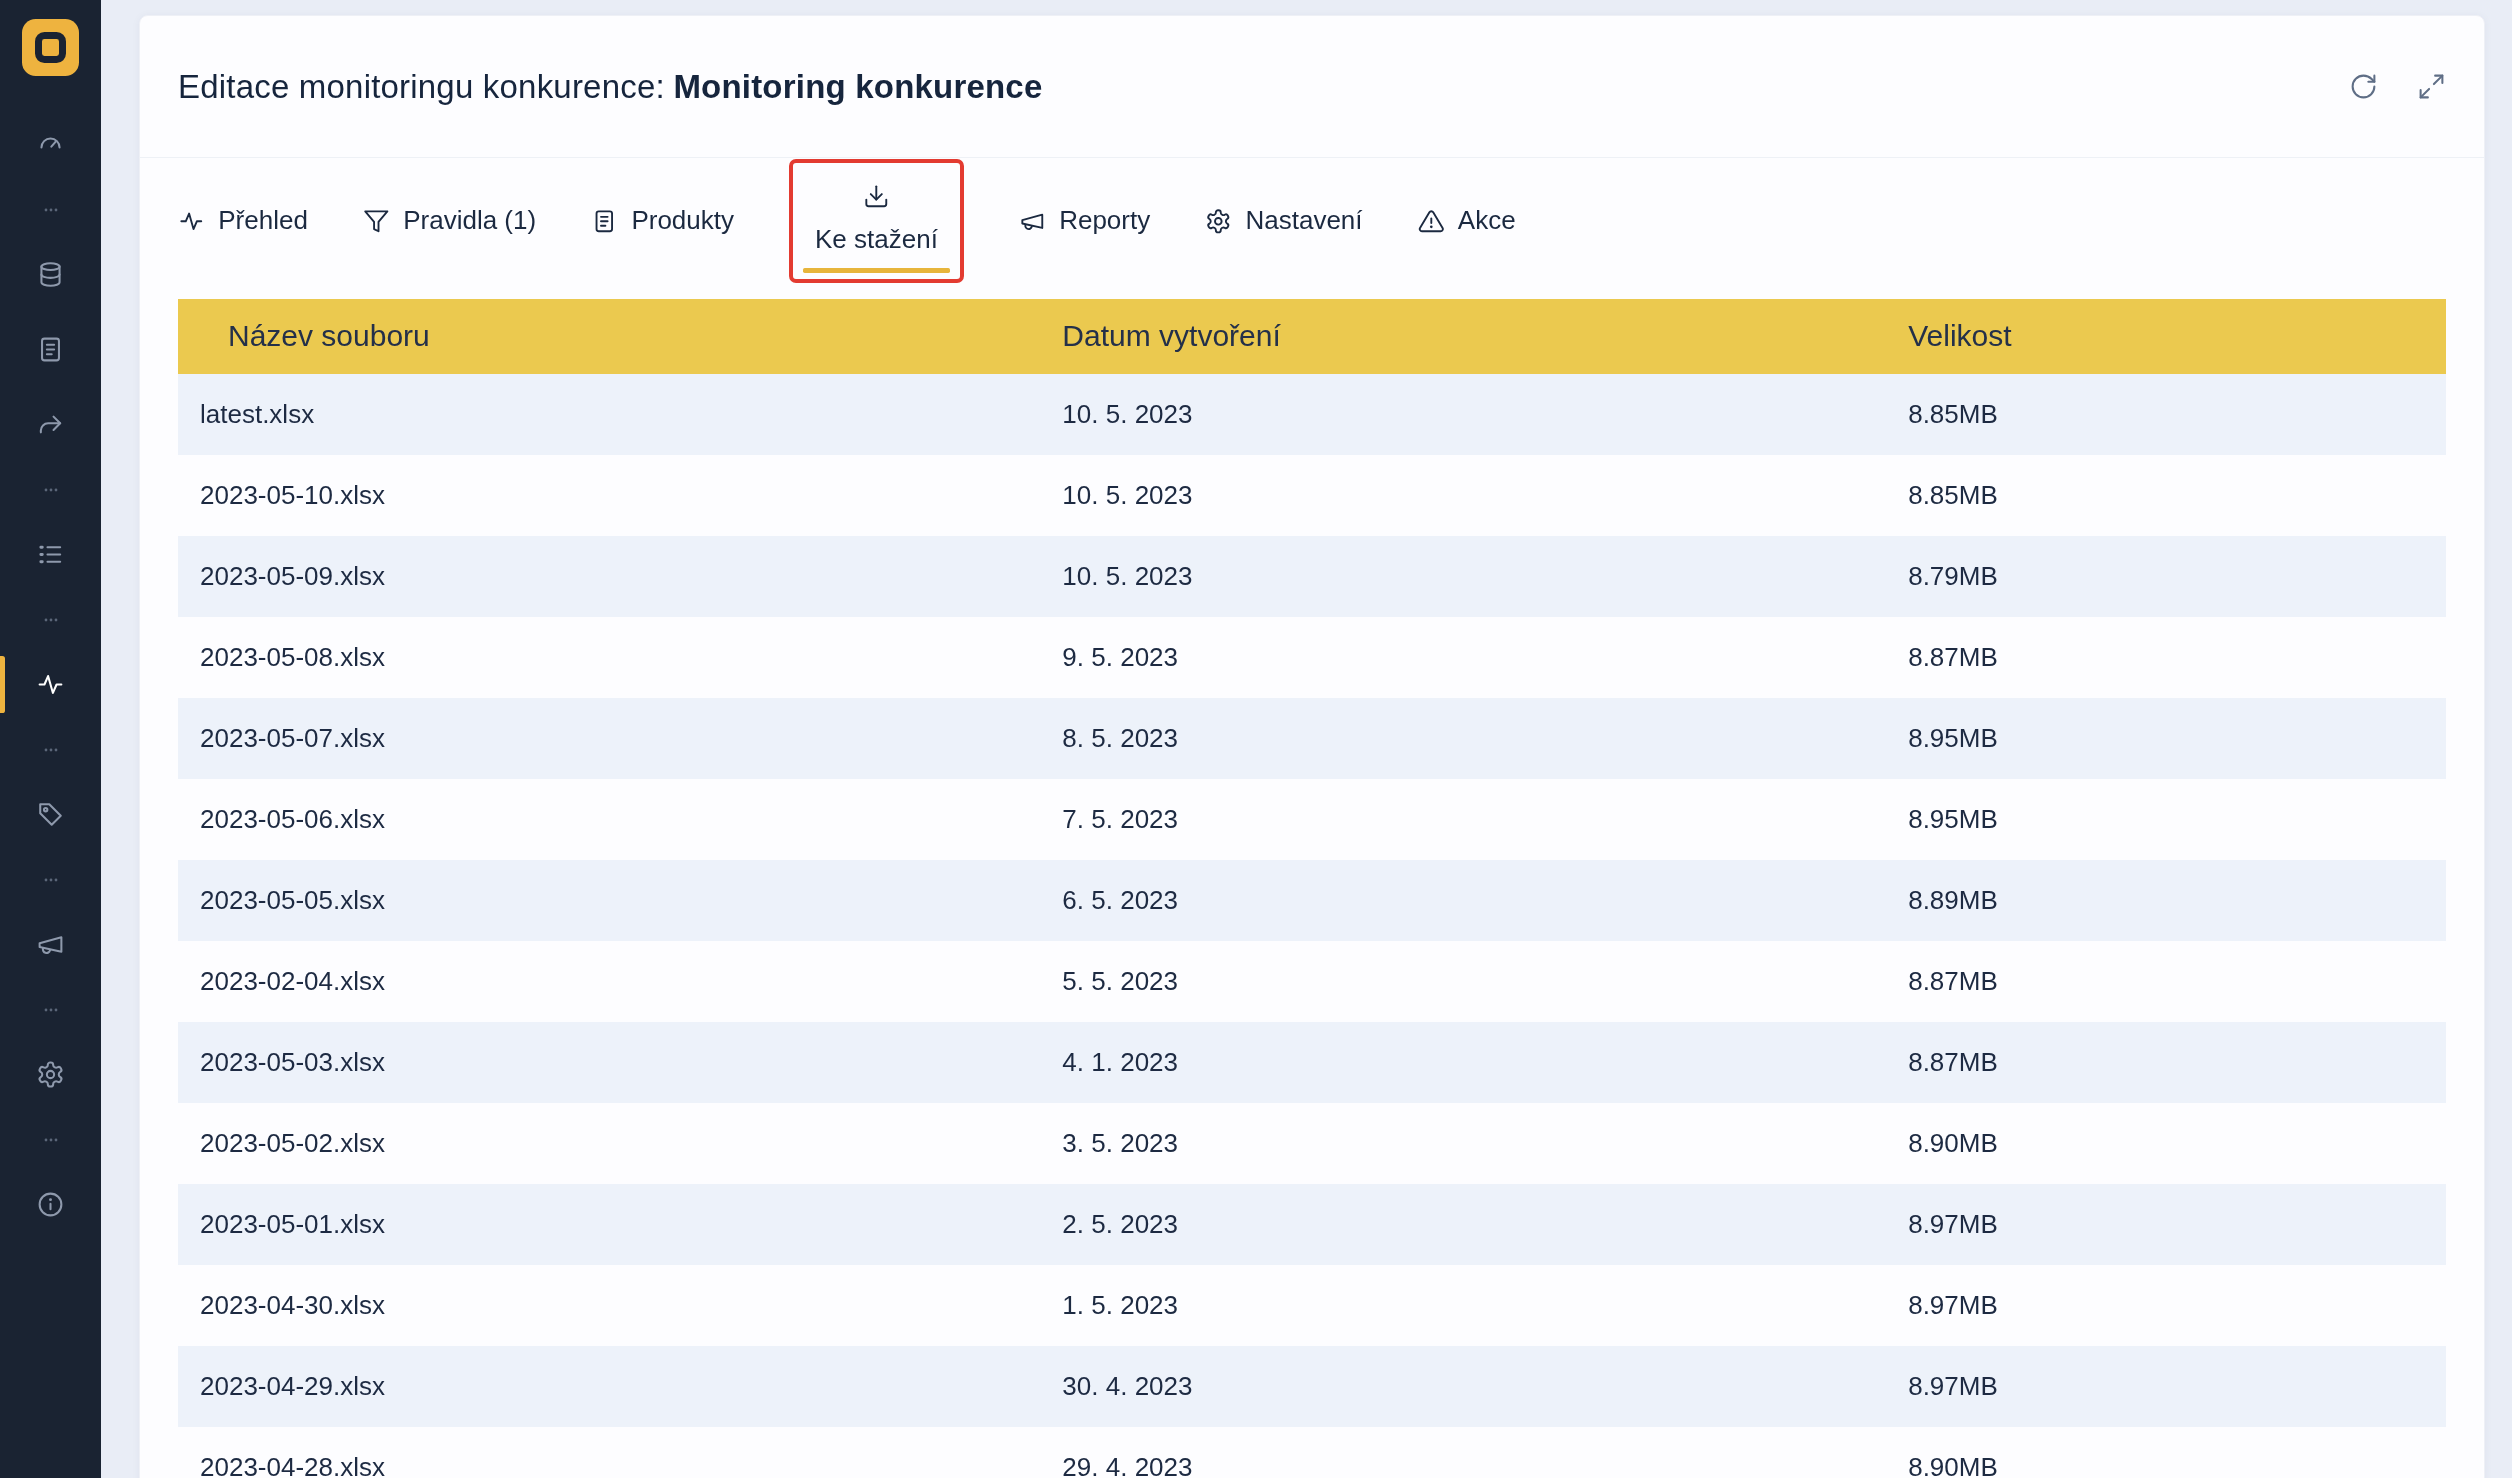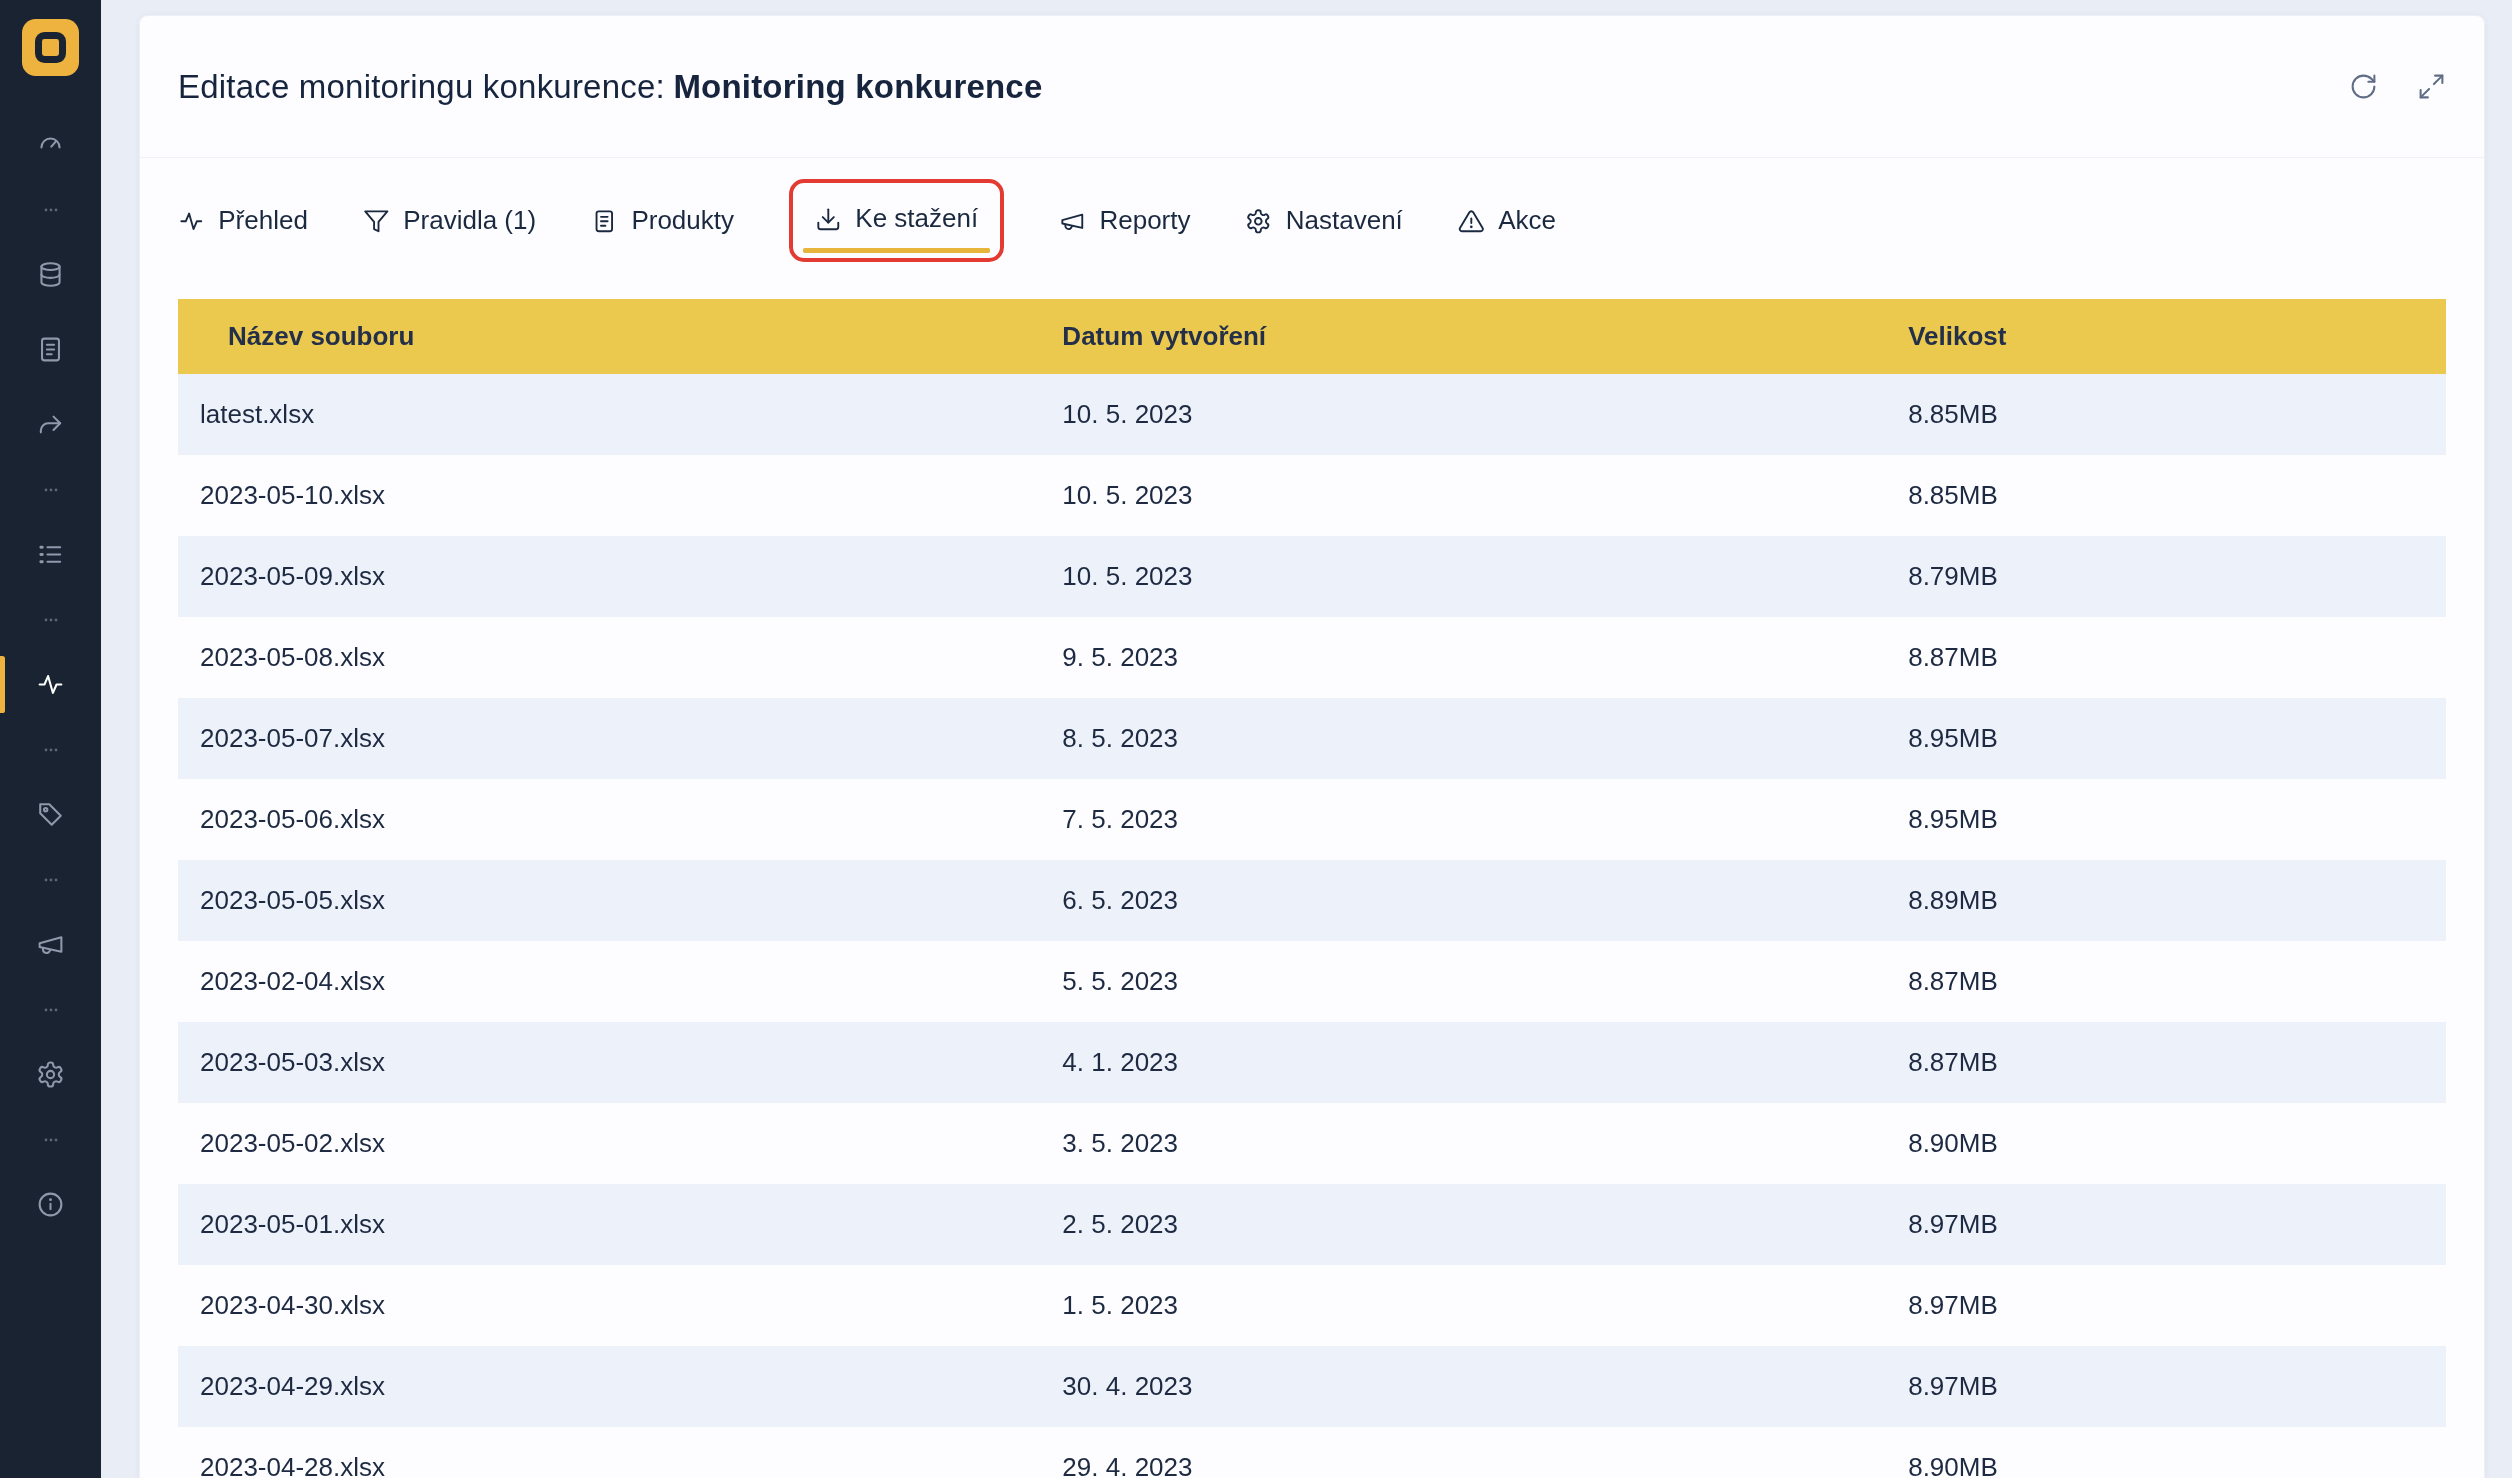--- a/index.html
+++ b/index.html
@@ -78,36 +78,37 @@
     padding: 0 38px;
     display: flex; align-items: center; gap: 55px; text-align: center;
   }
   .tab {
     display: flex; align-items: center; gap: 13.7px;
     font-size: 26px; color: #1b2940; cursor: pointer; white-space: nowrap;
   }
   .tab svg { width: 26.6px; height: 26.6px; flex: none; }
   .tab.active {
     border: 4.3px solid #e33b31;
-    border-radius: 15px;
+    border-radius: 7px;
     padding: 20px 22px 24px;
     position: relative;
+    flex-direction: column;
   }
   .tab.active::after {
     content: ''; position: absolute; left: 10.3px; right: 10.3px; bottom: 5.1px;
     height: 5.1px; background: #e7b53c; border-radius: 1.7px;
   }
 
   
   .table-wrap { padding: 15.4px 38px 0; }
   table { width: 100%; border-collapse: collapse; table-layout: fixed; }
   thead th {
     background: #ebc94f;
     height: 75px;
-    font-size: 26px; font-weight: 700; color: #243049;
+    font-size: 30px; font-weight: 400; color: #243049;
     text-align: left;
   }
   th.col-name { padding-left: 50px; }
   td.col-name { padding-left: 22px; }
   tbody td { height: 81px; font-size: 26px; color: #1d2a42; }
   tbody tr:nth-child(odd) { background: #edf2fa; }
   tbody tr:nth-child(even) { background: #fdfdff; }
 </style>
 </head>
 <body>

